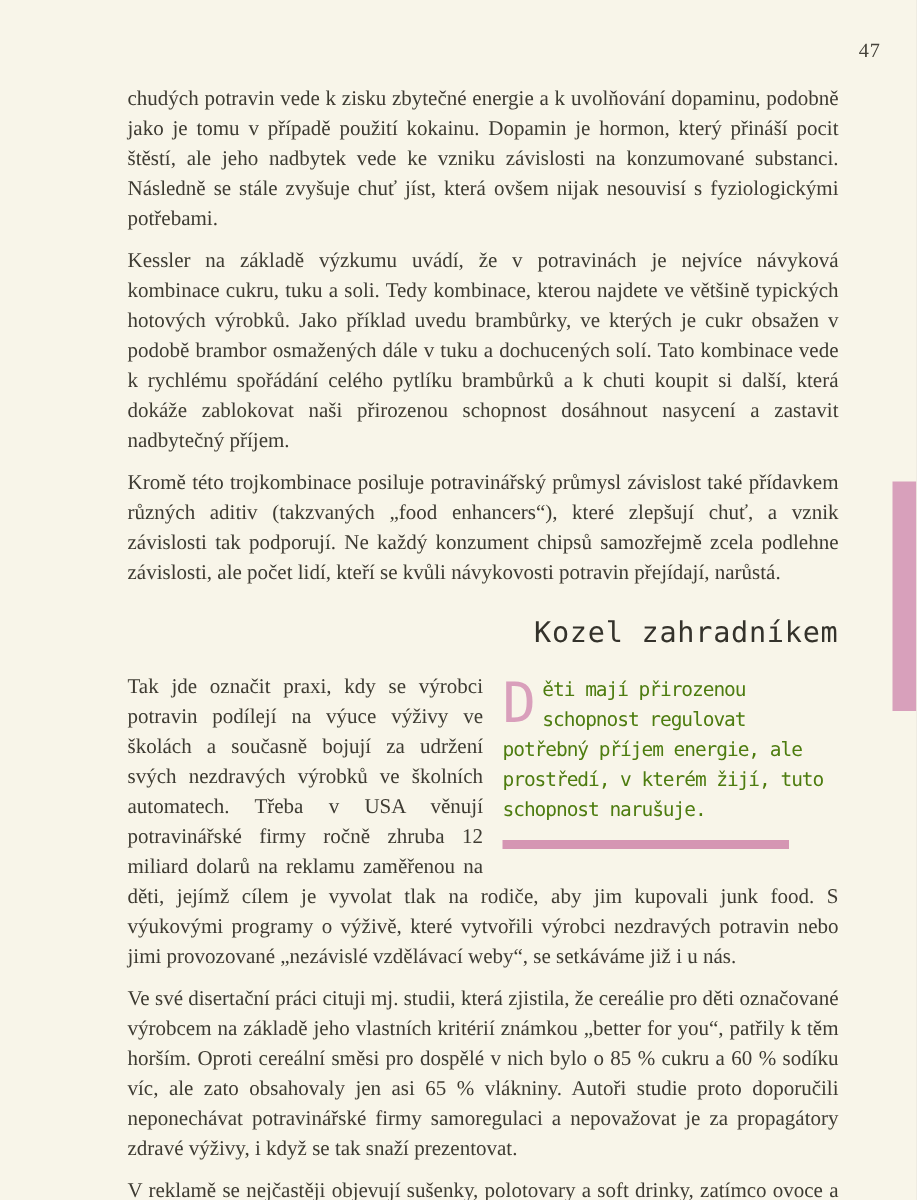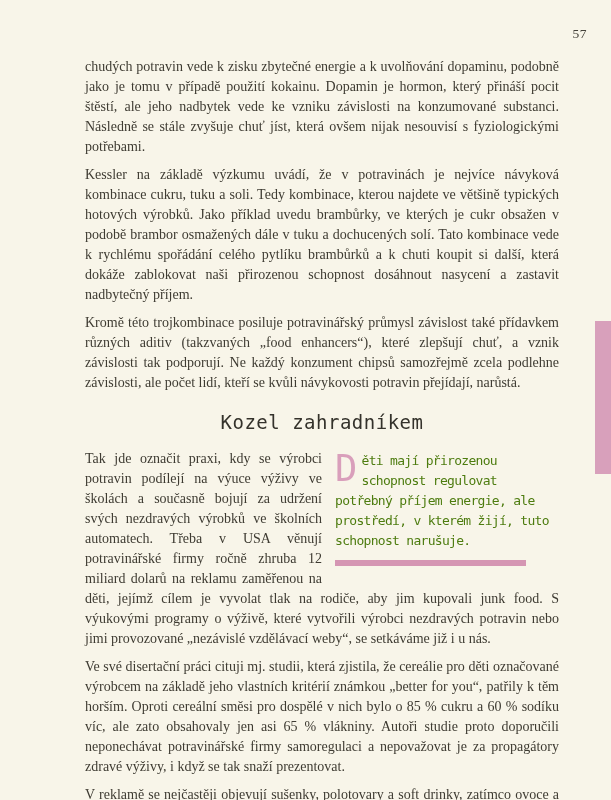--- a/index.html
+++ b/index.html
@@ -36,21 +36,21 @@
   }
   .para {
     margin: 0 0 8px 0;
   }
   .heading {
     font-family: "DejaVu Sans Mono", monospace;
     font-size: 19px;
     font-weight: normal;
     color: #34322b;
     letter-spacing: 0.5px;
-    text-align: center;
+    text-align: right;
     margin: 17px 0 15px 0;
     line-height: 24px;
   }
   .pullquote {
     float: right;
     width: 224px;
     margin: 2px 0 8px 13px;
     text-align: left;
   }
   .pq-text {
@@ -80,21 +80,21 @@
     width: 16px;
     height: 153px;
     background: #d8a0bb;
   }
 </style>
 </head>
 <body>
 
 <div class="page">
 
-  <div class="folio">57</div>
+  <div class="folio">47</div>
 
   <div class="content">
 
     <p class="para">chudých potravin vede k zisku zbytečné energie a k uvolňování dopaminu, podobně jako je tomu v případě použití kokainu. Dopamin je hormon, který přináší pocit štěstí, ale jeho nadbytek vede ke vzniku závislosti na konzumované substanci. Následně se stále zvyšuje chuť jíst, která ovšem nijak nesouvisí s fyziologickými potřebami.</p>
 
     <p class="para">Kessler na základě výzkumu uvádí, že v potravinách je nejvíce návyková kombinace cukru, tuku a soli. Tedy kombinace, kterou najdete ve většině typických hotových výrobků. Jako příklad uvedu brambůrky, ve kterých je cukr obsažen v podobě brambor osmažených dále v tuku a dochucených solí. Tato kombinace vede k rychlému spořádání celého pytlíku brambůrků a k chuti koupit si další, která dokáže zablokovat naši přirozenou schopnost dosáhnout nasycení a zastavit nadbytečný příjem.</p>
 
     <p class="para">Kromě této trojkombinace posiluje potravinářský průmysl závislost také přídavkem různých aditiv (takzvaných „food enhancers“), které zlepšují chuť, a vznik závislosti tak podporují. Ne každý konzument chipsů samozřejmě zcela podlehne závislosti, ale počet lidí, kteří se kvůli návykovosti potravin přejídají, narůstá.</p>
 
     <h2 class="heading">Kozel zahradníkem</h2>

